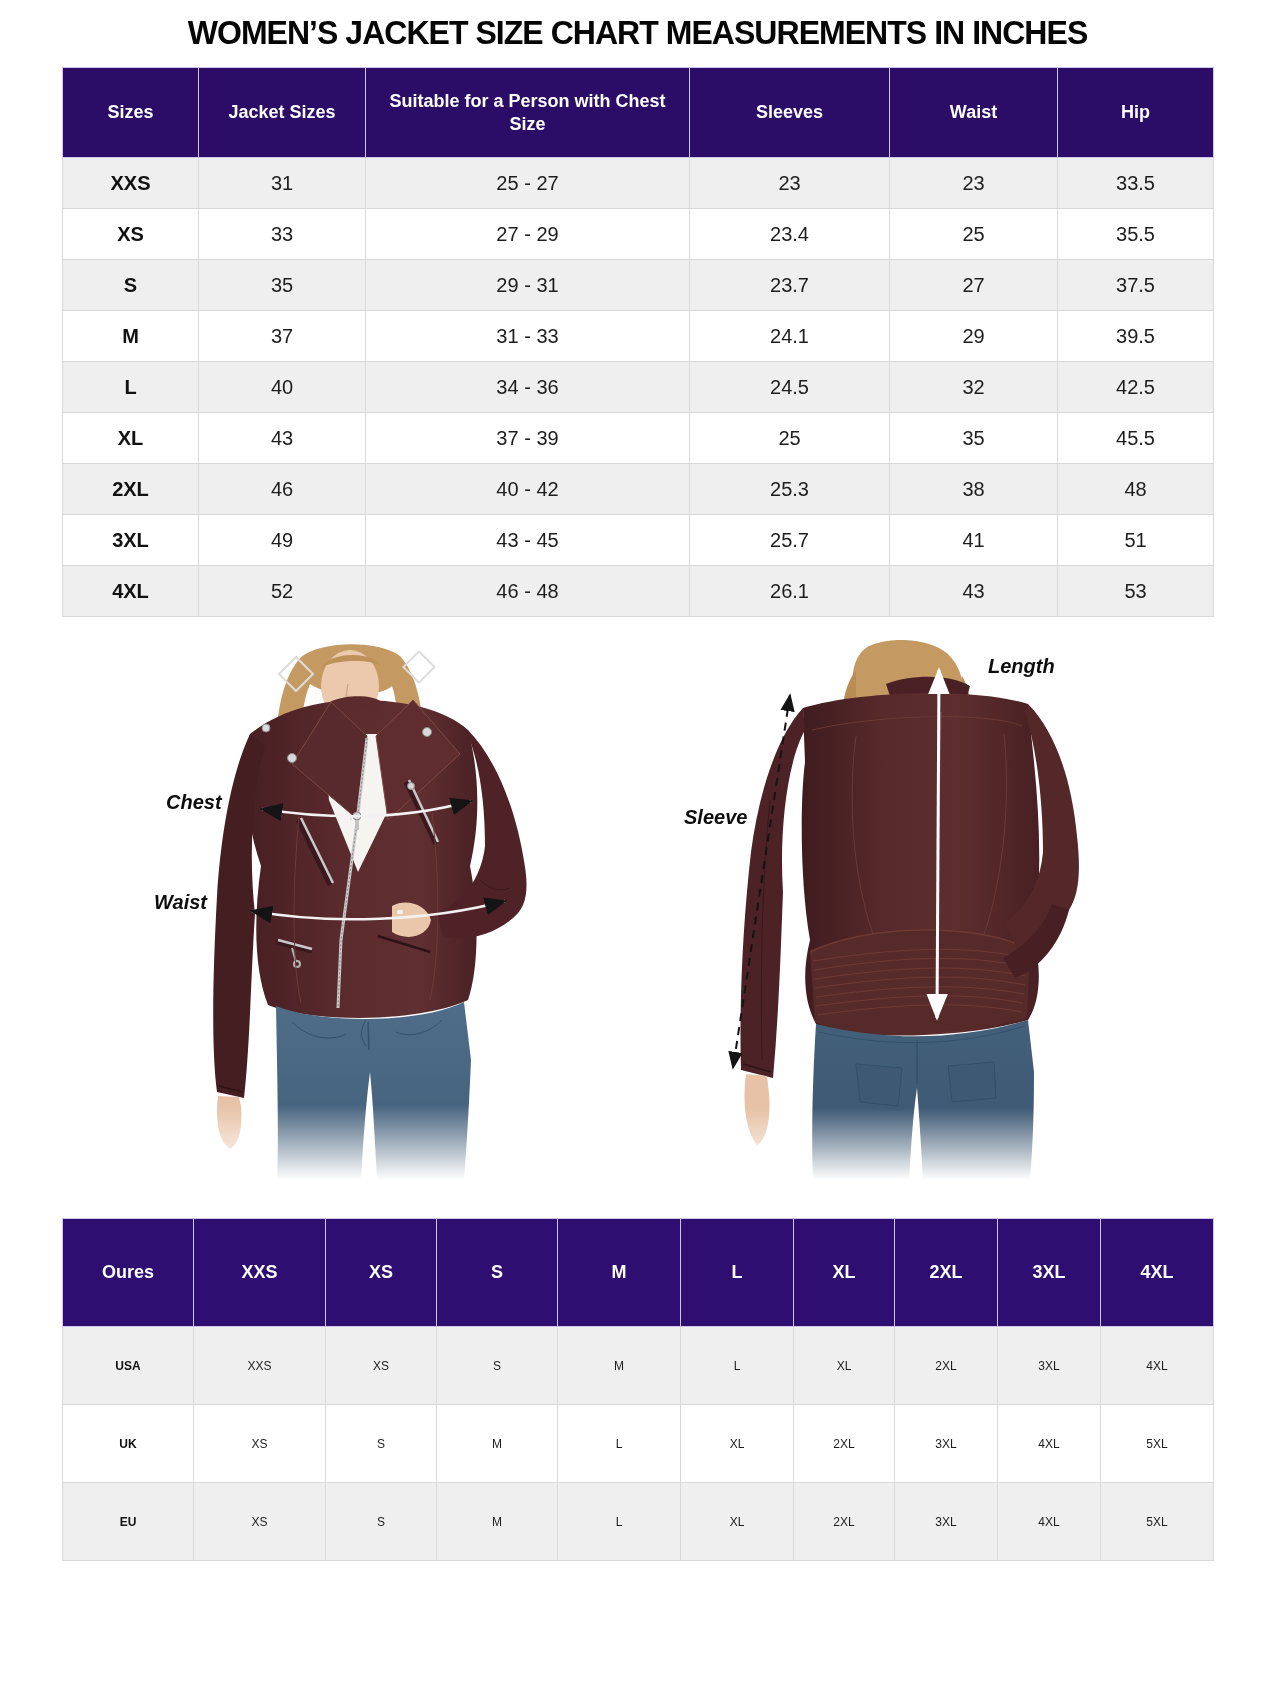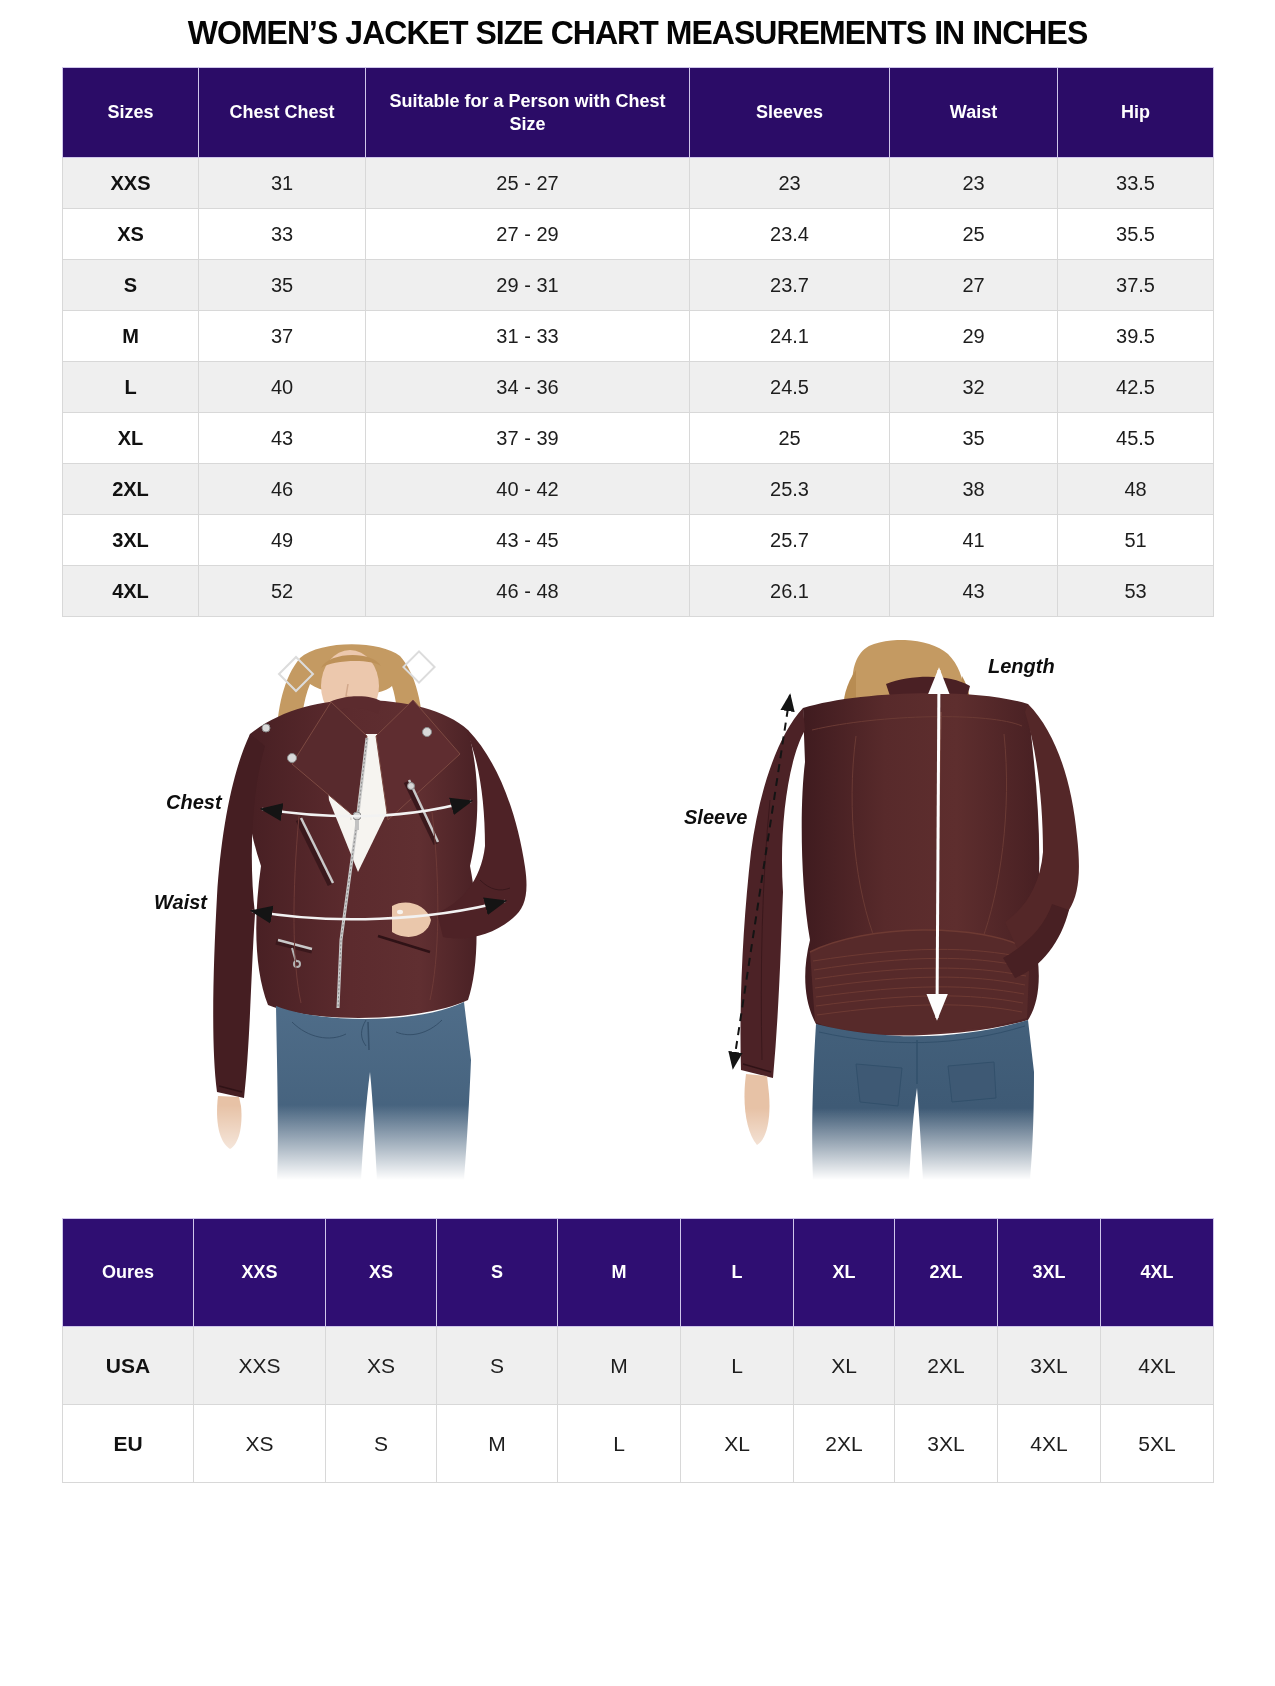--- a/index.html
+++ b/index.html
@@ -36,21 +36,21 @@
   table.chart tbody tr:nth-child(odd){background:var(--row-alt-bg);}
   table.chart tbody tr:nth-child(even){background:var(--row-bg);}
 
   #size-table{left:62px;top:67px;width:1151px;}
   #size-table thead th{height:90px;}
   #size-table tbody tr{height:51px;}
 
   #conversion-table{left:62px;top:1218px;width:1151px;}
   #conversion-table thead th{height:108px;background:var(--header2-bg);}
   #conversion-table tbody tr{height:78px;}
-  #conversion-table tbody th, #conversion-table tbody td{font-size:21px;}
+  #conversion-table tbody th, #conversion-table tbody td{font-size:12px;}
 
   .figure-svg{position:absolute;}
   #front-illustration{left:180px;top:640px;width:360px;height:540px;}
   #back-illustration{left:660px;top:640px;width:420px;height:540px;}
   #arrows-overlay{left:0;top:600px;width:1275px;height:590px;pointer-events:none;}
 
   .measure-label{
     position:absolute;font-size:20px;font-weight:bold;font-style:italic;
     color:#0d0d0d;white-space:nowrap;
   }
@@ -71,21 +71,21 @@
       <col style="width:136px">
         <col style="width:167px">
         <col style="width:324px">
       <col style="width:200px">
         <col style="width:168px">
         <col style="width:156px">
     </colgroup>
     <thead>
         <tr>
           <th>Sizes</th>
-          <th>Chest Chest</th>
+          <th>Jacket Sizes</th>
           <th>Suitable for a Person with Chest Size</th>
           <th>Sleeves</th>
           <th>Waist</th>
           <th>Hip</th>
         </tr>
       </thead>
     <tbody>
         <tr>
           <th>XXS</th>
           <td>31</td>
@@ -335,20 +335,32 @@
           <td>XS</td>
           <td>S</td>
           <td>M</td>
           <td>L</td>
           <td>XL</td>
           <td>2XL</td>
           <td>3XL</td>
           <td>4XL</td>
         </tr>
         <tr>
+          <th>UK</th>
+          <td>XS</td>
+          <td>S</td>
+          <td>M</td>
+          <td>L</td>
+          <td>XL</td>
+          <td>2XL</td>
+          <td>3XL</td>
+          <td>4XL</td>
+          <td>5XL</td>
+        </tr>
+        <tr>
           <th>EU</th>
           <td>XS</td>
           <td>S</td>
           <td>M</td>
           <td>L</td>
           <td>XL</td>
           <td>2XL</td>
           <td>3XL</td>
           <td>4XL</td>
           <td>5XL</td>

